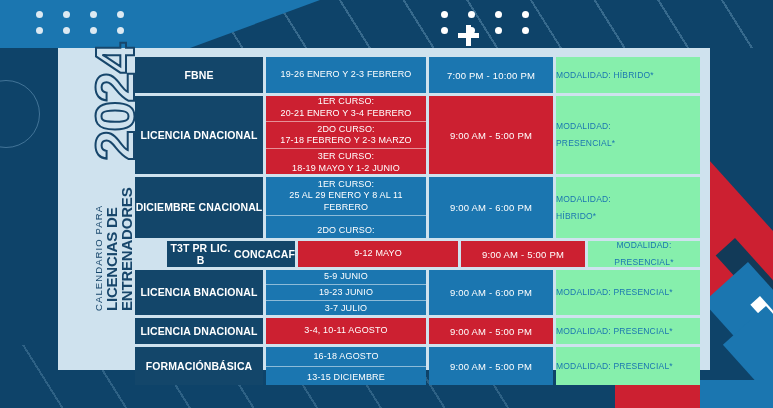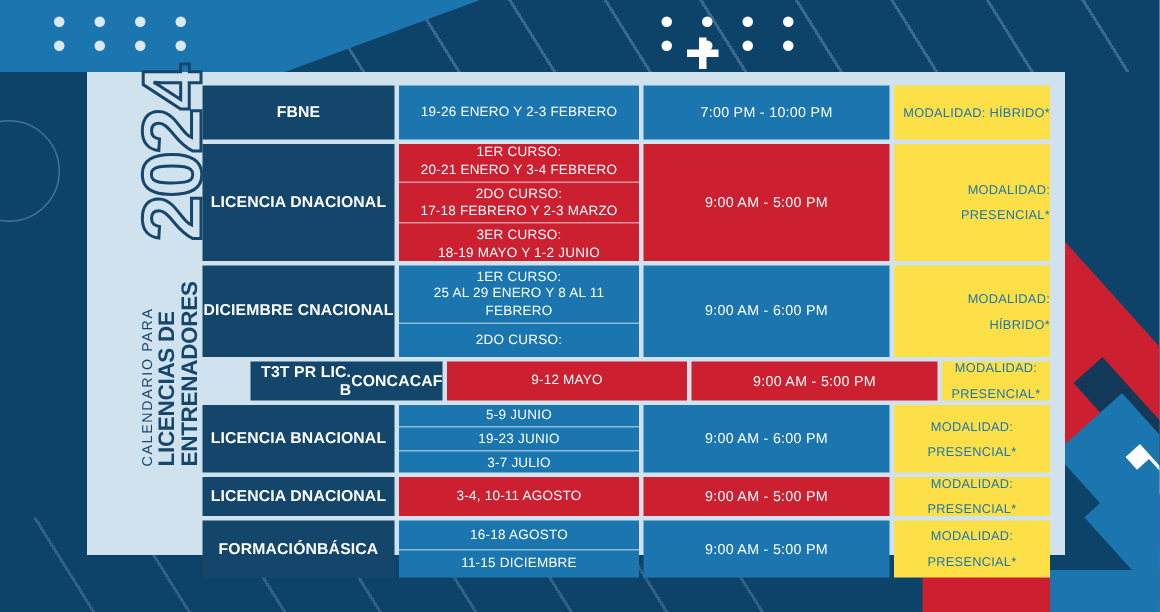--- a/index.html
+++ b/index.html
@@ -132,46 +132,46 @@
     color:transparent;
     -webkit-text-stroke:2px #17466b;
     line-height:1;
   }
 
   
   .tbl { flex:1; display:flex; flex-direction:column; gap:3px; }
   .row { display:flex; gap:3px; flex:none; }
   .c-name {
     width:128px; flex:none; background:#13466a; color:#ffffff;
-    display:flex; align-items:center; justify-content:center; text-align:right;
+    display:flex; align-items:center; justify-content:center; text-align:center;
     font-weight:bold; font-size:10.5px; line-height:1.15; letter-spacing:0.1px;
   }
   .c-dates {
     width:160px; flex:none; display:flex; flex-direction:column;
     justify-content:center;
   }
   .c-time {
-    width:164px; flex:none; display:flex; align-items:center; justify-content:center;
+    width:124px; flex:none; display:flex; align-items:center; justify-content:center;
     color:#ffffff; font-size:9.5px; letter-spacing:0.2px;
   }
   .c-mode {
-    flex:1; background:#fde047; display:flex; flex-direction:column;
-    align-items:flex-end; justify-content:center; text-align:center;
+    flex:1; background:#86efac; display:flex; flex-direction:column;
+    align-items:flex-start; justify-content:center; text-align:center;
     color:#1b76b0; font-size:8.5px; letter-spacing:0.2px; line-height:2.0;
   }
   .blue  { background:#1b76b0; }
   .red   { background:#cc2031; }
 
   .dcell {
     color:#ffffff; font-size:9px; text-align:center; letter-spacing:0.15px;
     padding:2px 3px; flex:1;
     display:flex; flex-direction:column; align-items:center; justify-content:center;
     line-height:1.25;
   }
-  .dcell + .dcell { border-top:1px solid rgba(255,255,255,0.5); }
+  .dcell + .dcell { border-top:1px solid rgba(255,255,255,0.5);justify-content:flex-end; }
   .dcell .lbl { display:block; }
 </style>
 </head>
 <body>
 
 <div class="bg">
   <div class="bg-navy"></div>
   <div class="bg-diag-top"></div>
   <div class="bg-blue-band"></div>
   <div class="bg-diag-bottom"></div>
@@ -341,21 +341,21 @@
         <div class="c-name">
           <span>FORMACIÓN</span>
           <br>
           <span>BÁSICA</span>
         </div>
         <div class="c-dates blue">
           <div class="dcell">
             <span class="lbl">16-18 AGOSTO</span>
           </div>
           <div class="dcell">
-            <span class="lbl">11-15 DICIEMBRE</span>
+            <span class="lbl">13-15 DICIEMBRE</span>
           </div>
         </div>
         <div class="c-time blue">9:00 AM - 5:00 PM</div>
         <div class="c-mode">
           <div>MODALIDAD: PRESENCIAL*</div>
         </div>
       </div>
     </div>
 </div>
 

